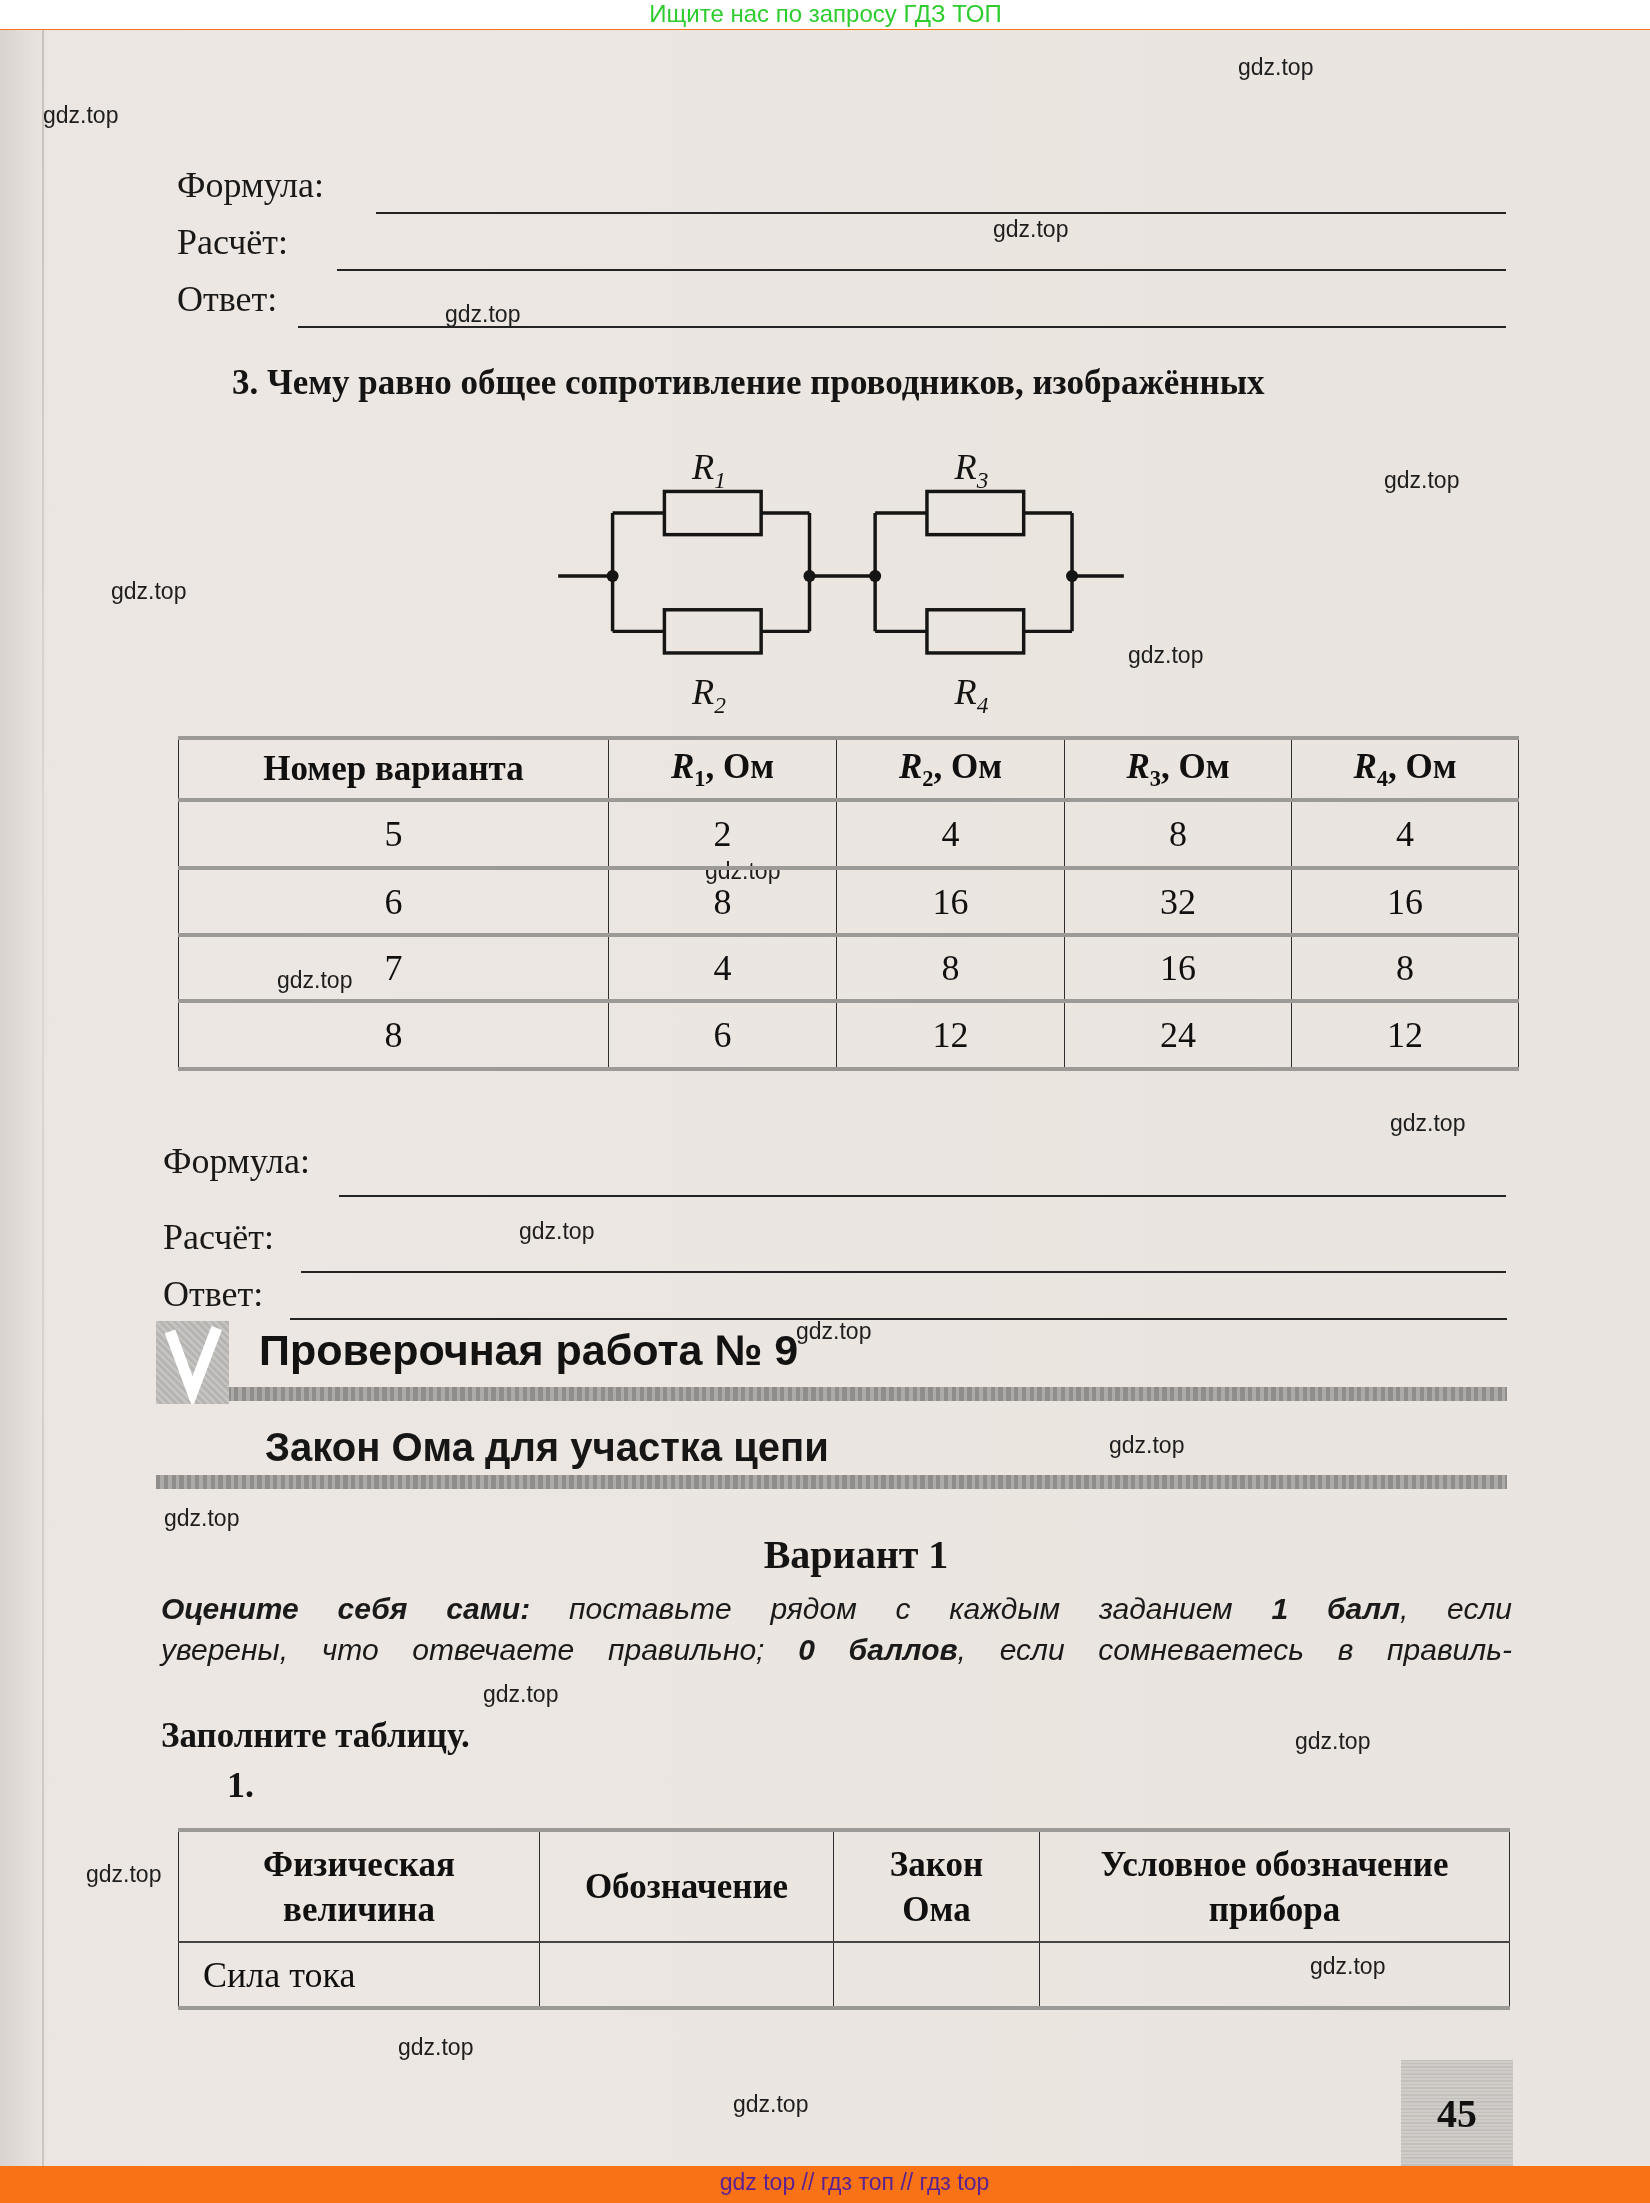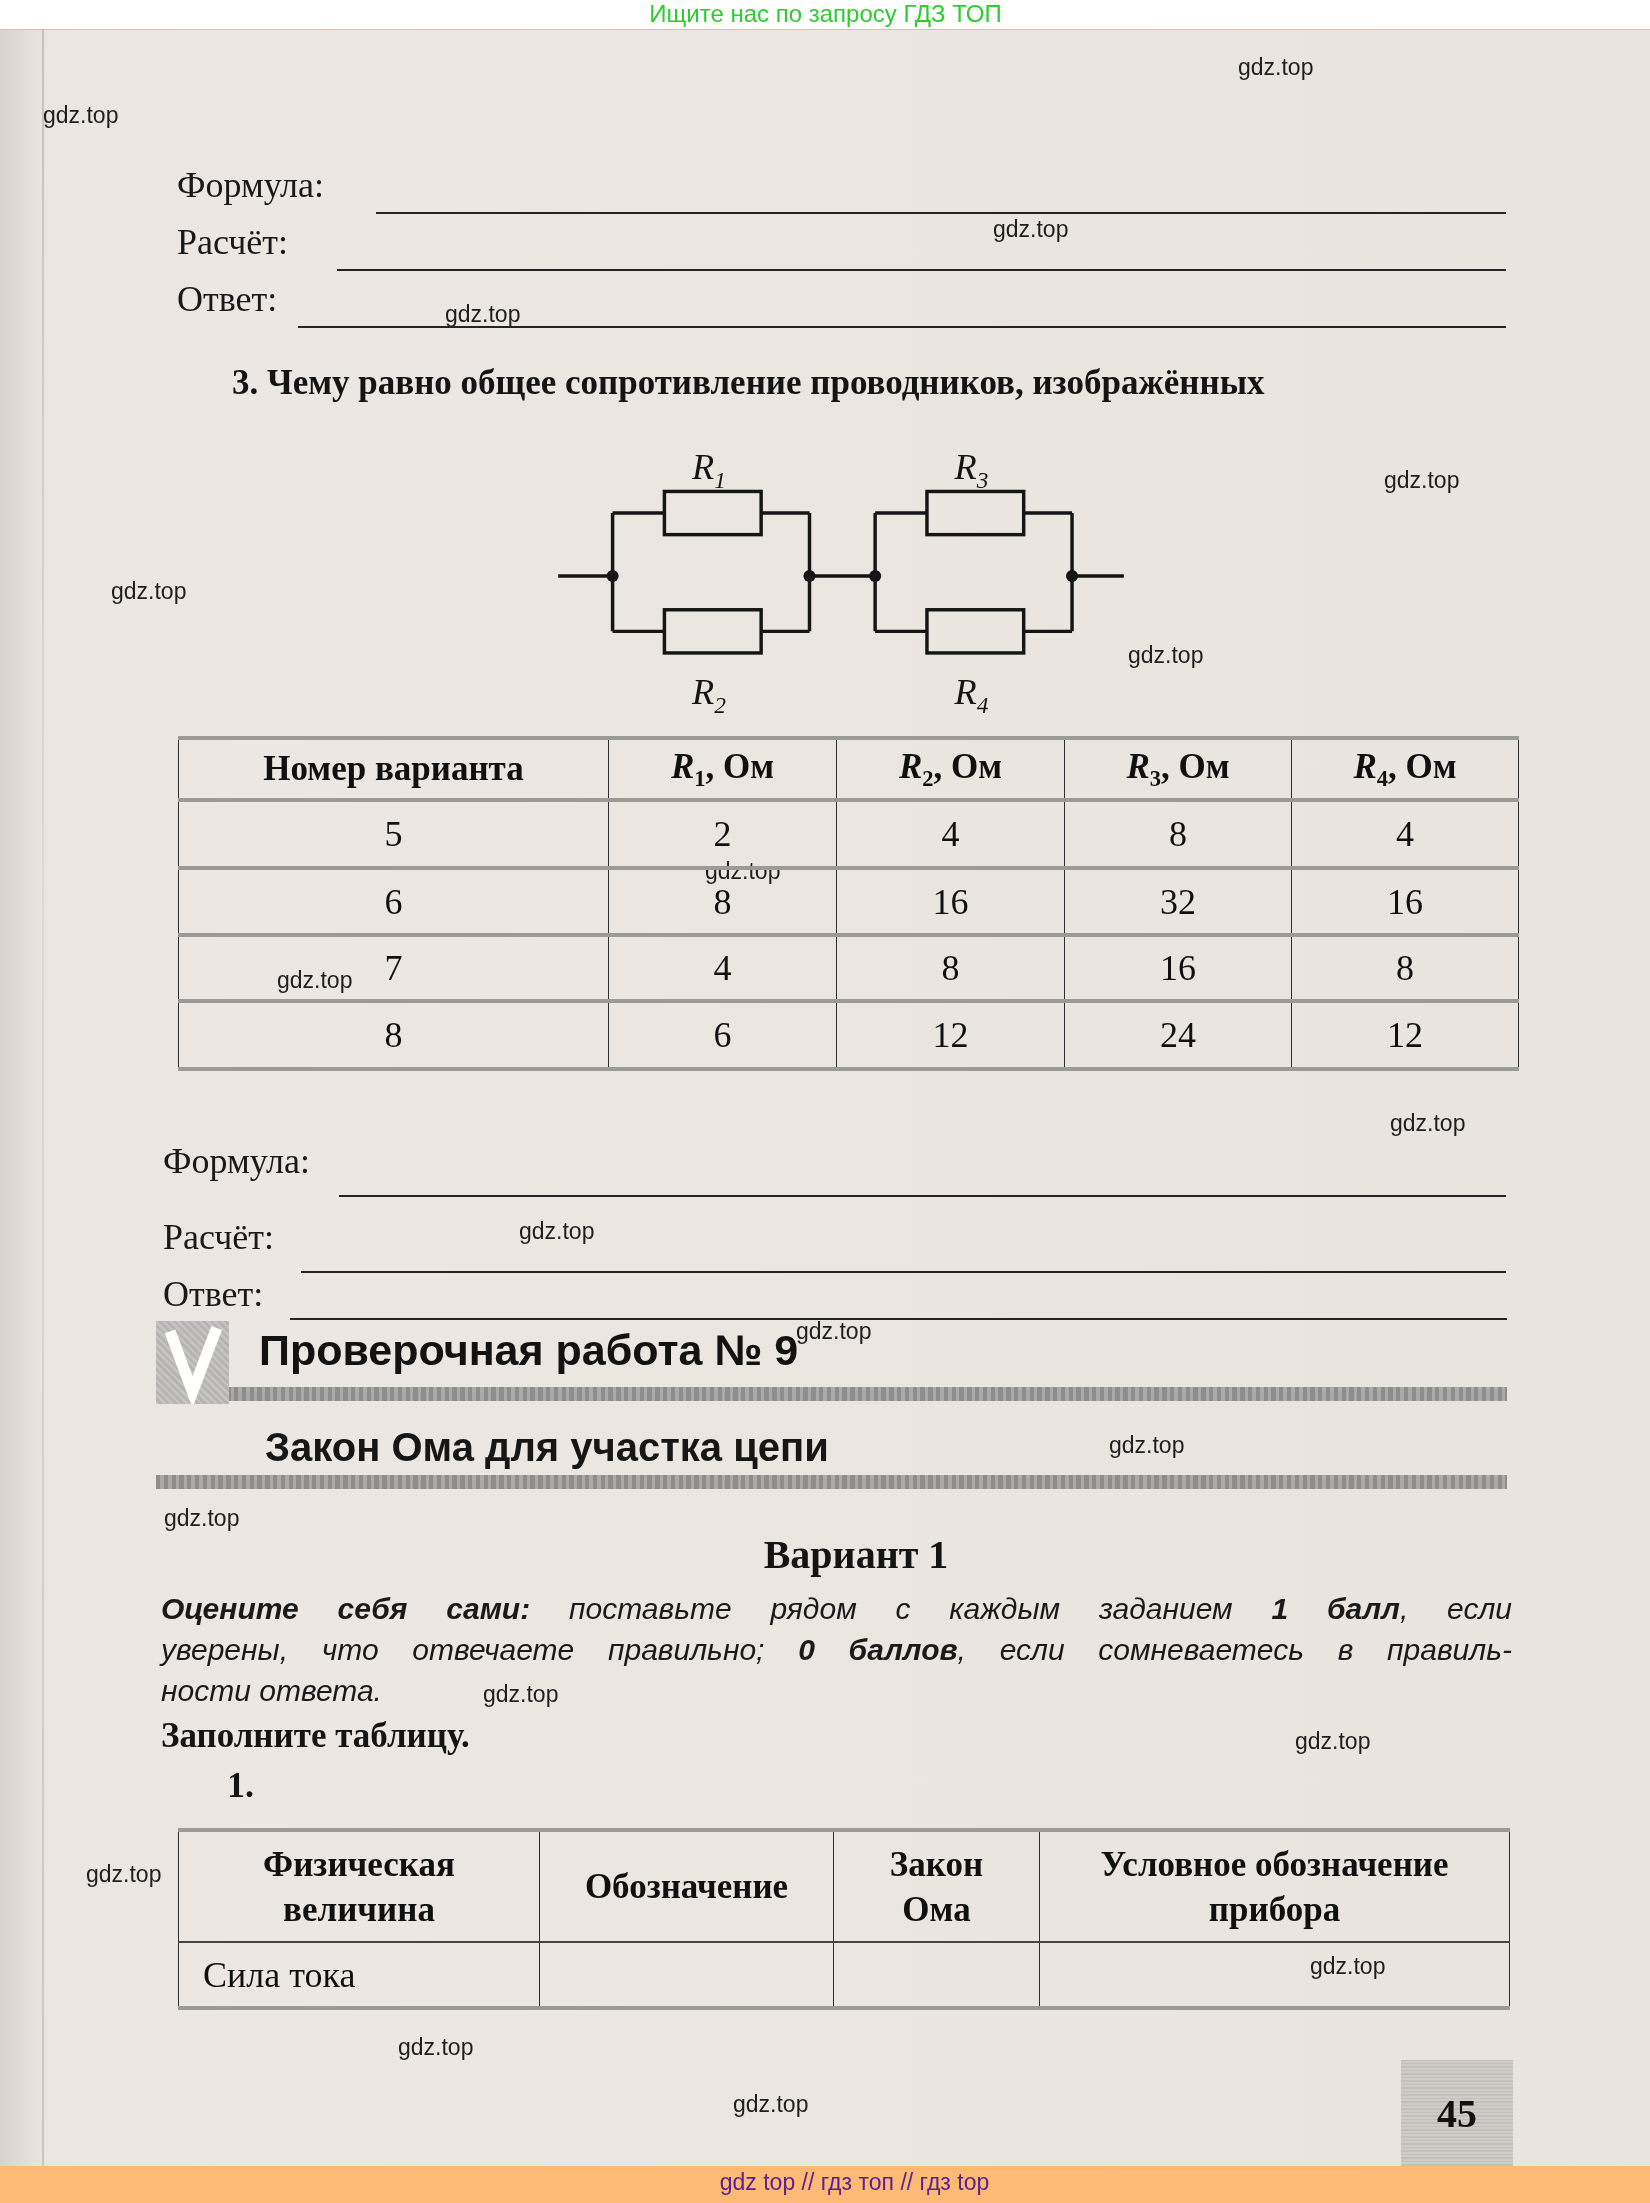--- a/index.html
+++ b/index.html
@@ -1,16 +1,16 @@
 <!DOCTYPE html>
 <html style="font-size:14px"><head>
 <meta charset="utf-8">
 <style>
   html,body{margin:0;padding:0;background:#fff;}
-  #root{position:relative;width:1651px;height:2203px;background:#fdba74;overflow:hidden;
+  #root{position:relative;width:1651px;height:2203px;background:#f97316;overflow:hidden;
         font-family:"Liberation Serif",serif;color:#1b1b1b;}
   
   .scanbg{position:absolute;left:0;top:30px;width:1651px;height:2136px;
     background:linear-gradient(90deg,#d8d3ce 0px,#e5e0db 31px,#ebe6e1 50px,#ece7e2 259px,#ebe5e0 1038px,#e9e4df 1651px);}
   .crease{position:absolute;left:42px;top:30px;width:1.7px;height:2136px;
     background:linear-gradient(180deg,rgba(160,150,140,.45),rgba(160,150,140,.15) 40%,rgba(160,150,140,.4));}
   
   .banner{position:absolute;left:0;top:0;width:1651px;height:29px;background:#ffffff;
     text-align:center;font-family:"Liberation Sans",sans-serif;font-size:24px;line-height:28px;color:#2ecc2e;}
   
@@ -187,21 +187,20 @@
   </div>
   <div class="worktitle">Проверочная работа № 9</div>
   <div class="graybar" style="top:1387px"></div>
   <div class="subtitle">Закон Ома для участка цепи</div>
   <div class="graybar" style="top:1475px"></div>
   <div class="variant">Вариант 1</div>
 
   <div class="selfcheck">
     <div class="jline"><span class="b">Оцените себя сами:</span><span> поставьте рядом с каждым заданием </span><span class="b">1 балл</span><span>, если</span></div>
     <div class="jline"><span>уверены, что отвечаете правильно; </span><span class="b">0 баллов</span><span>, если сомневаетесь в правиль-</span></div>
-    <div class="nline"><span>ности ответа.</span></div>
   </div>
 
   <div class="filllabel">Заполните таблицу.</div>
   <div class="itemnum">1.</div>
 
   <table class="scantable" id="table2" style="left:178px;top:1828px;width:1331px">
     <colgroup>
         <col style="width:361px">
         <col style="width:294px">
         <col style="width:206px">

